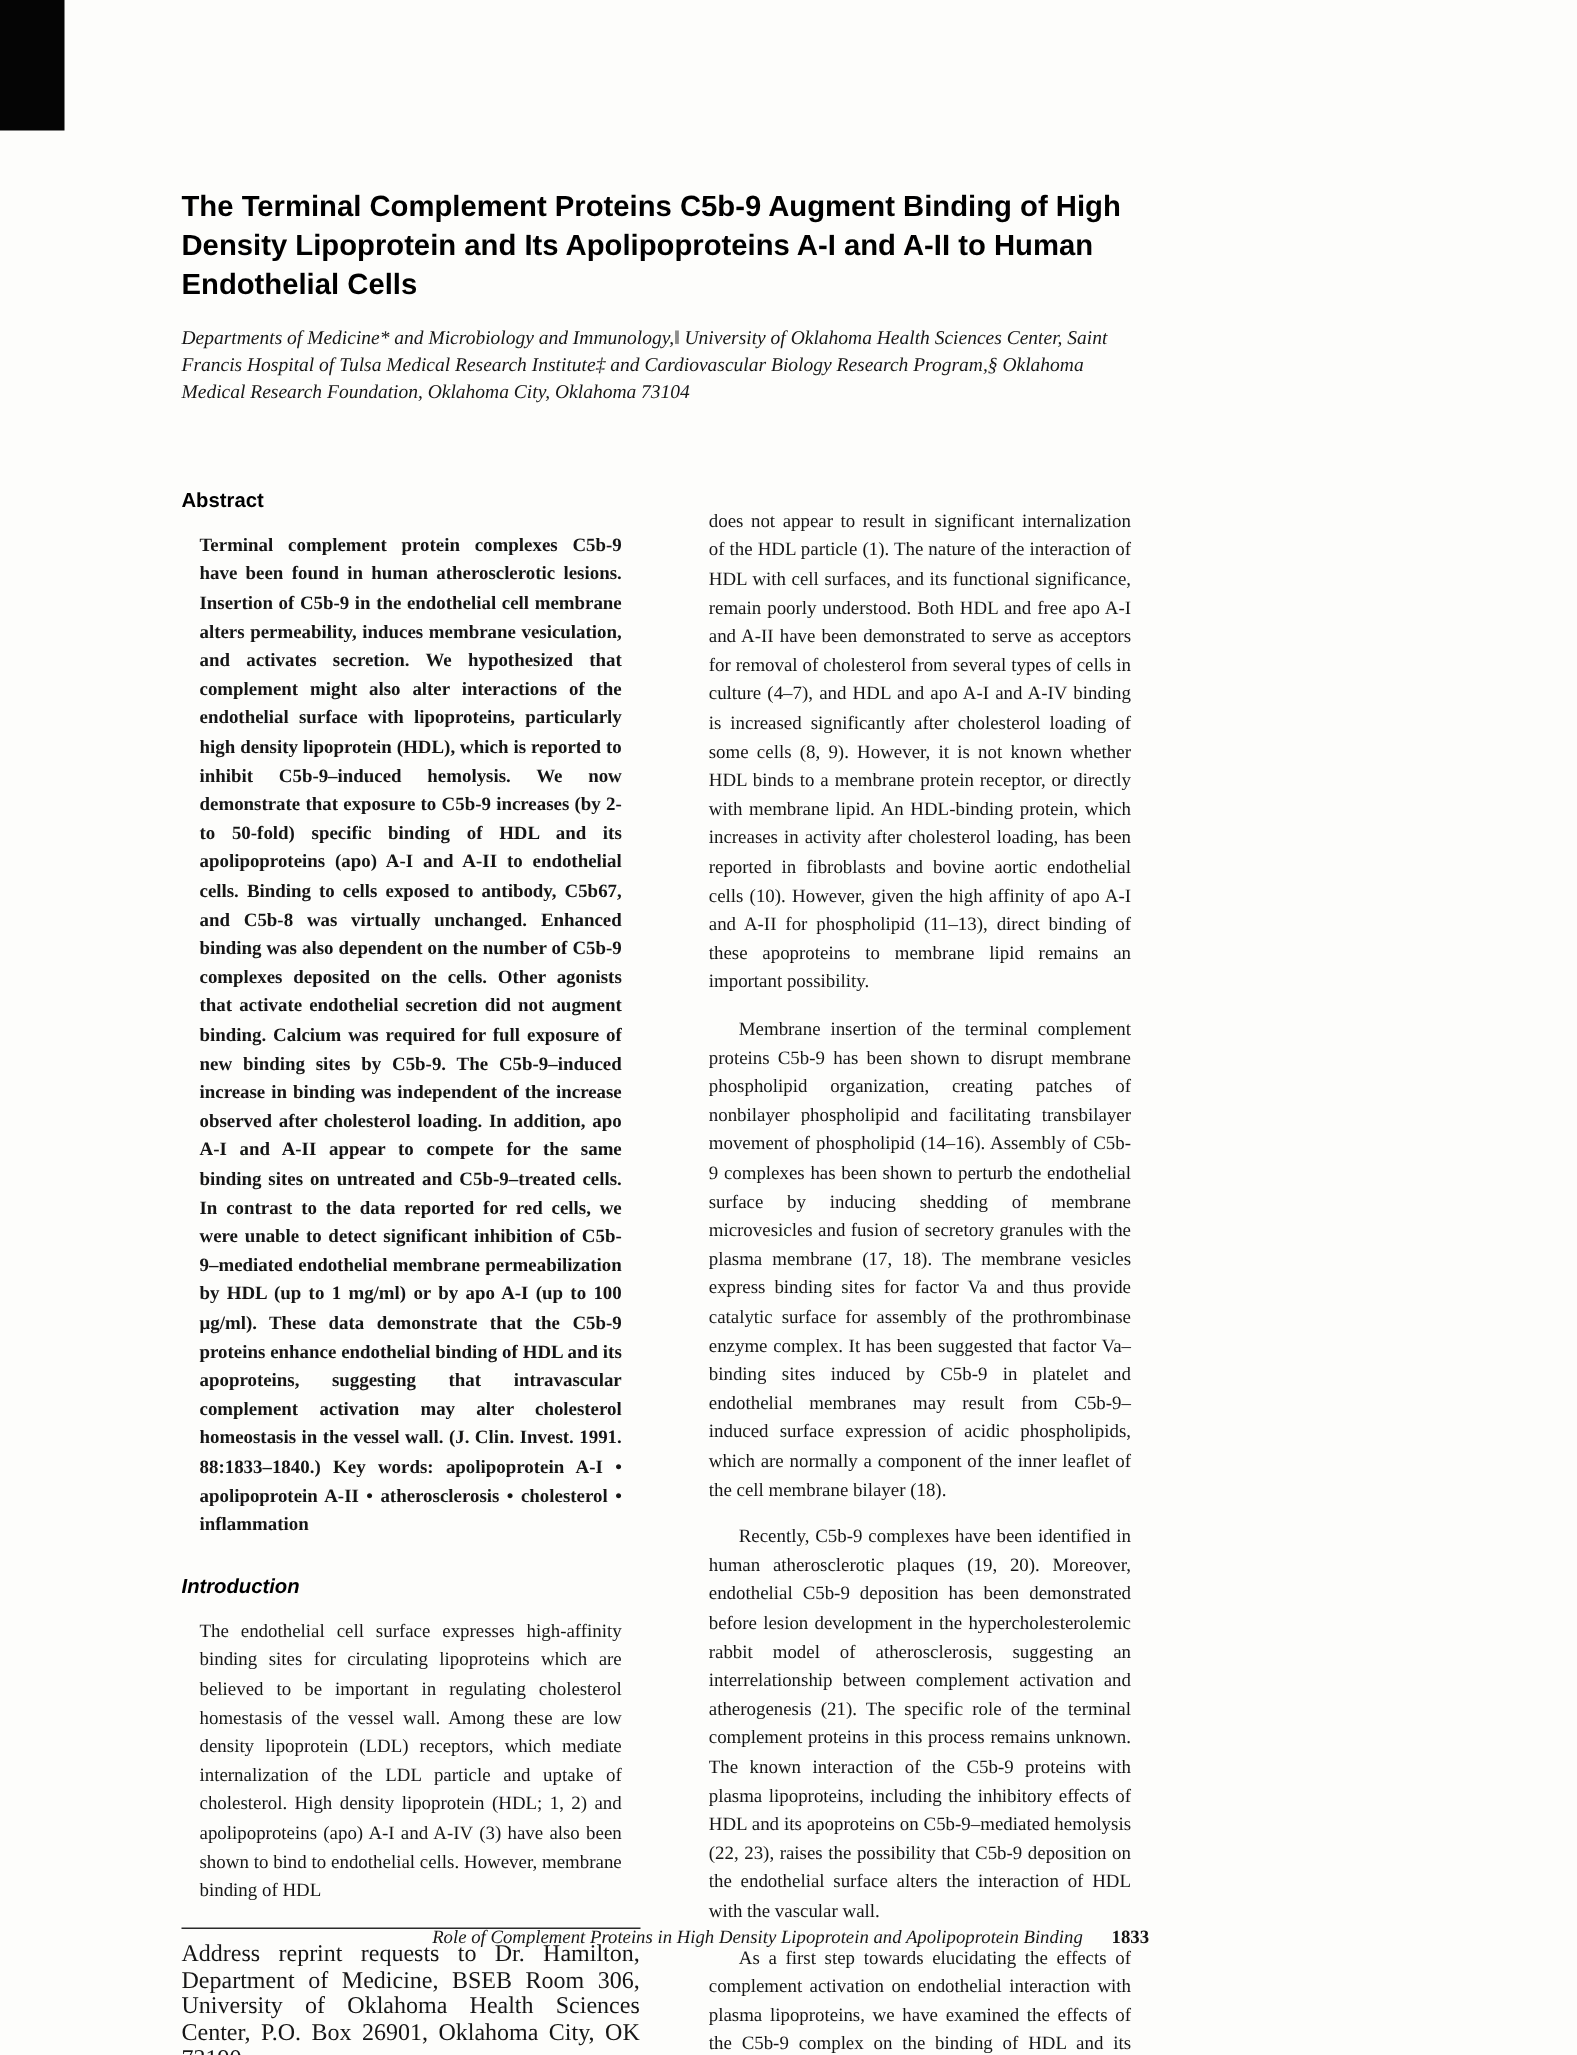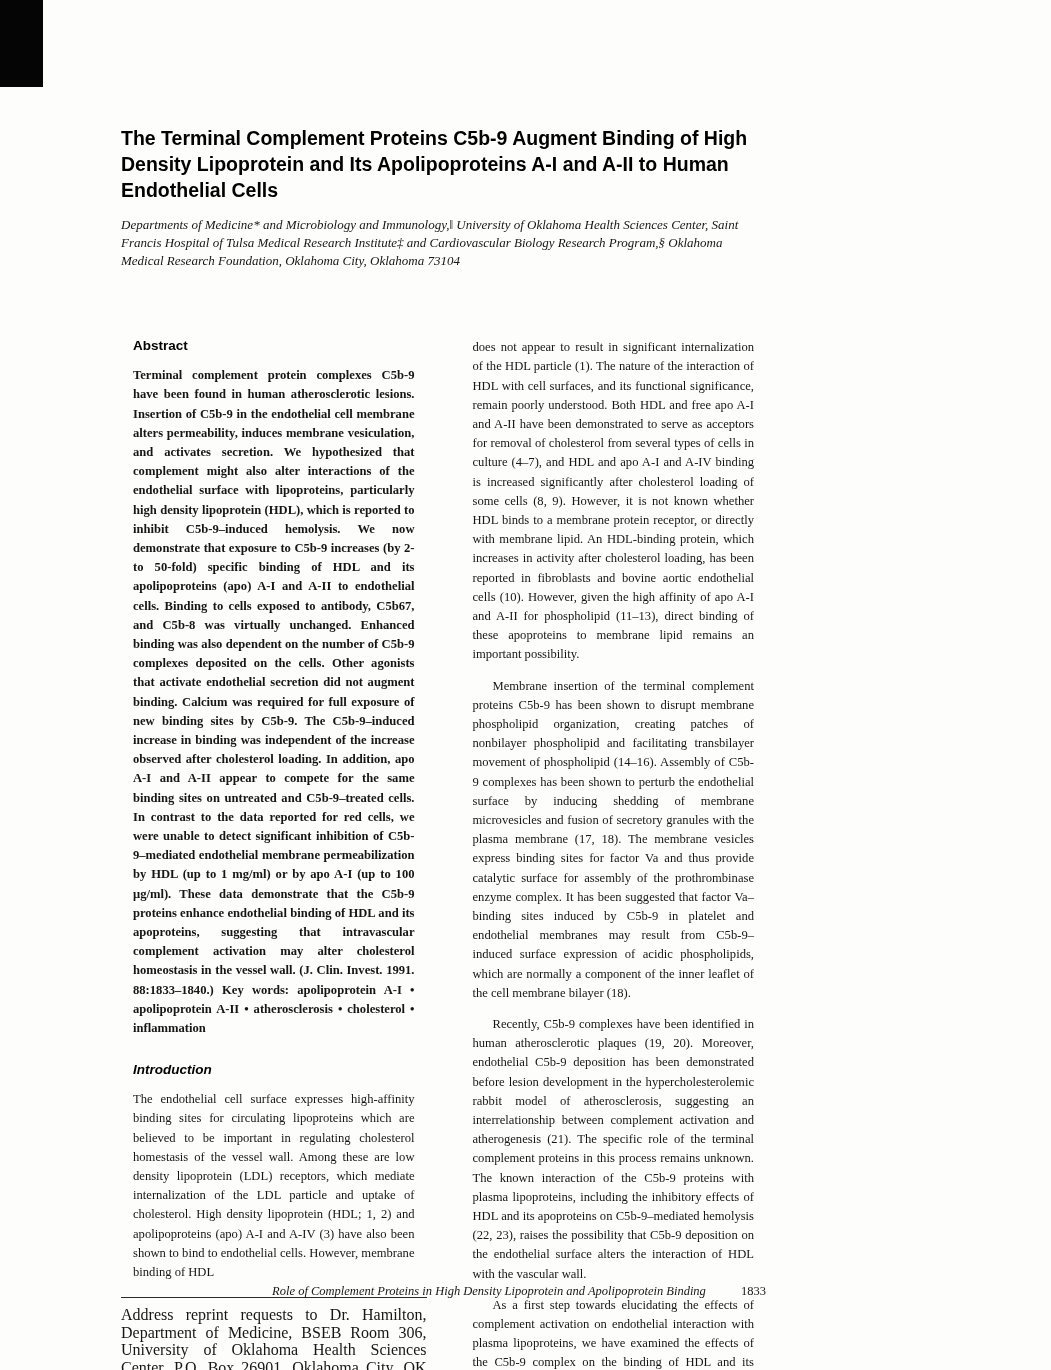--- a/index.html
+++ b/index.html
@@ -57,21 +57,21 @@
     font-size: 12.6px;
     line-height: 19.2px;
     text-align: justify;
     margin: 12px;
   }
   .section-heading {
     font-family: "Liberation Sans", sans-serif;
     font-weight: 700;
     font-size: 13.5px;
     color: #000;
-    margin: 12px;
+    margin: 0;
   }
   .abstract-heading { margin-bottom: 13px; }
   .intro-heading { margin-top: 24px; margin-bottom: 13px; font-style: italic; }
   .abstract-text { font-weight: 700; font-family: Liberation Serif, serif; }
   .para-indent { text-indent: 20px; }
   .fn-rule {
     border: none;
     border-top: 1px solid #2a2a2a;
     margin: 15px 0 8px 0;
   }
@@ -96,21 +96,21 @@
     margin: 0;
   }
   .page-footer {
     position: absolute;
     top: 1284px;
     right: 110px;
     font-size: 12.5px;
     white-space: nowrap;
   }
   .running-title { font-style: italic; }
-  .page-number { font-weight: 400; margin-left: 32px; }
+  .page-number { font-weight: 700; margin-left: 16px; }
 </style>
 </head>
 <body>
 
 <div class="scan-artifact"></div>
 
 <div class="page">
 
   <header>
     <h1 class="paper-title">The Terminal Complement Proteins C5b-9 Augment Binding of High Density Lipoprotein and Its Apolipoproteins A-I and A-II to Human Endothelial Cells</h1>

